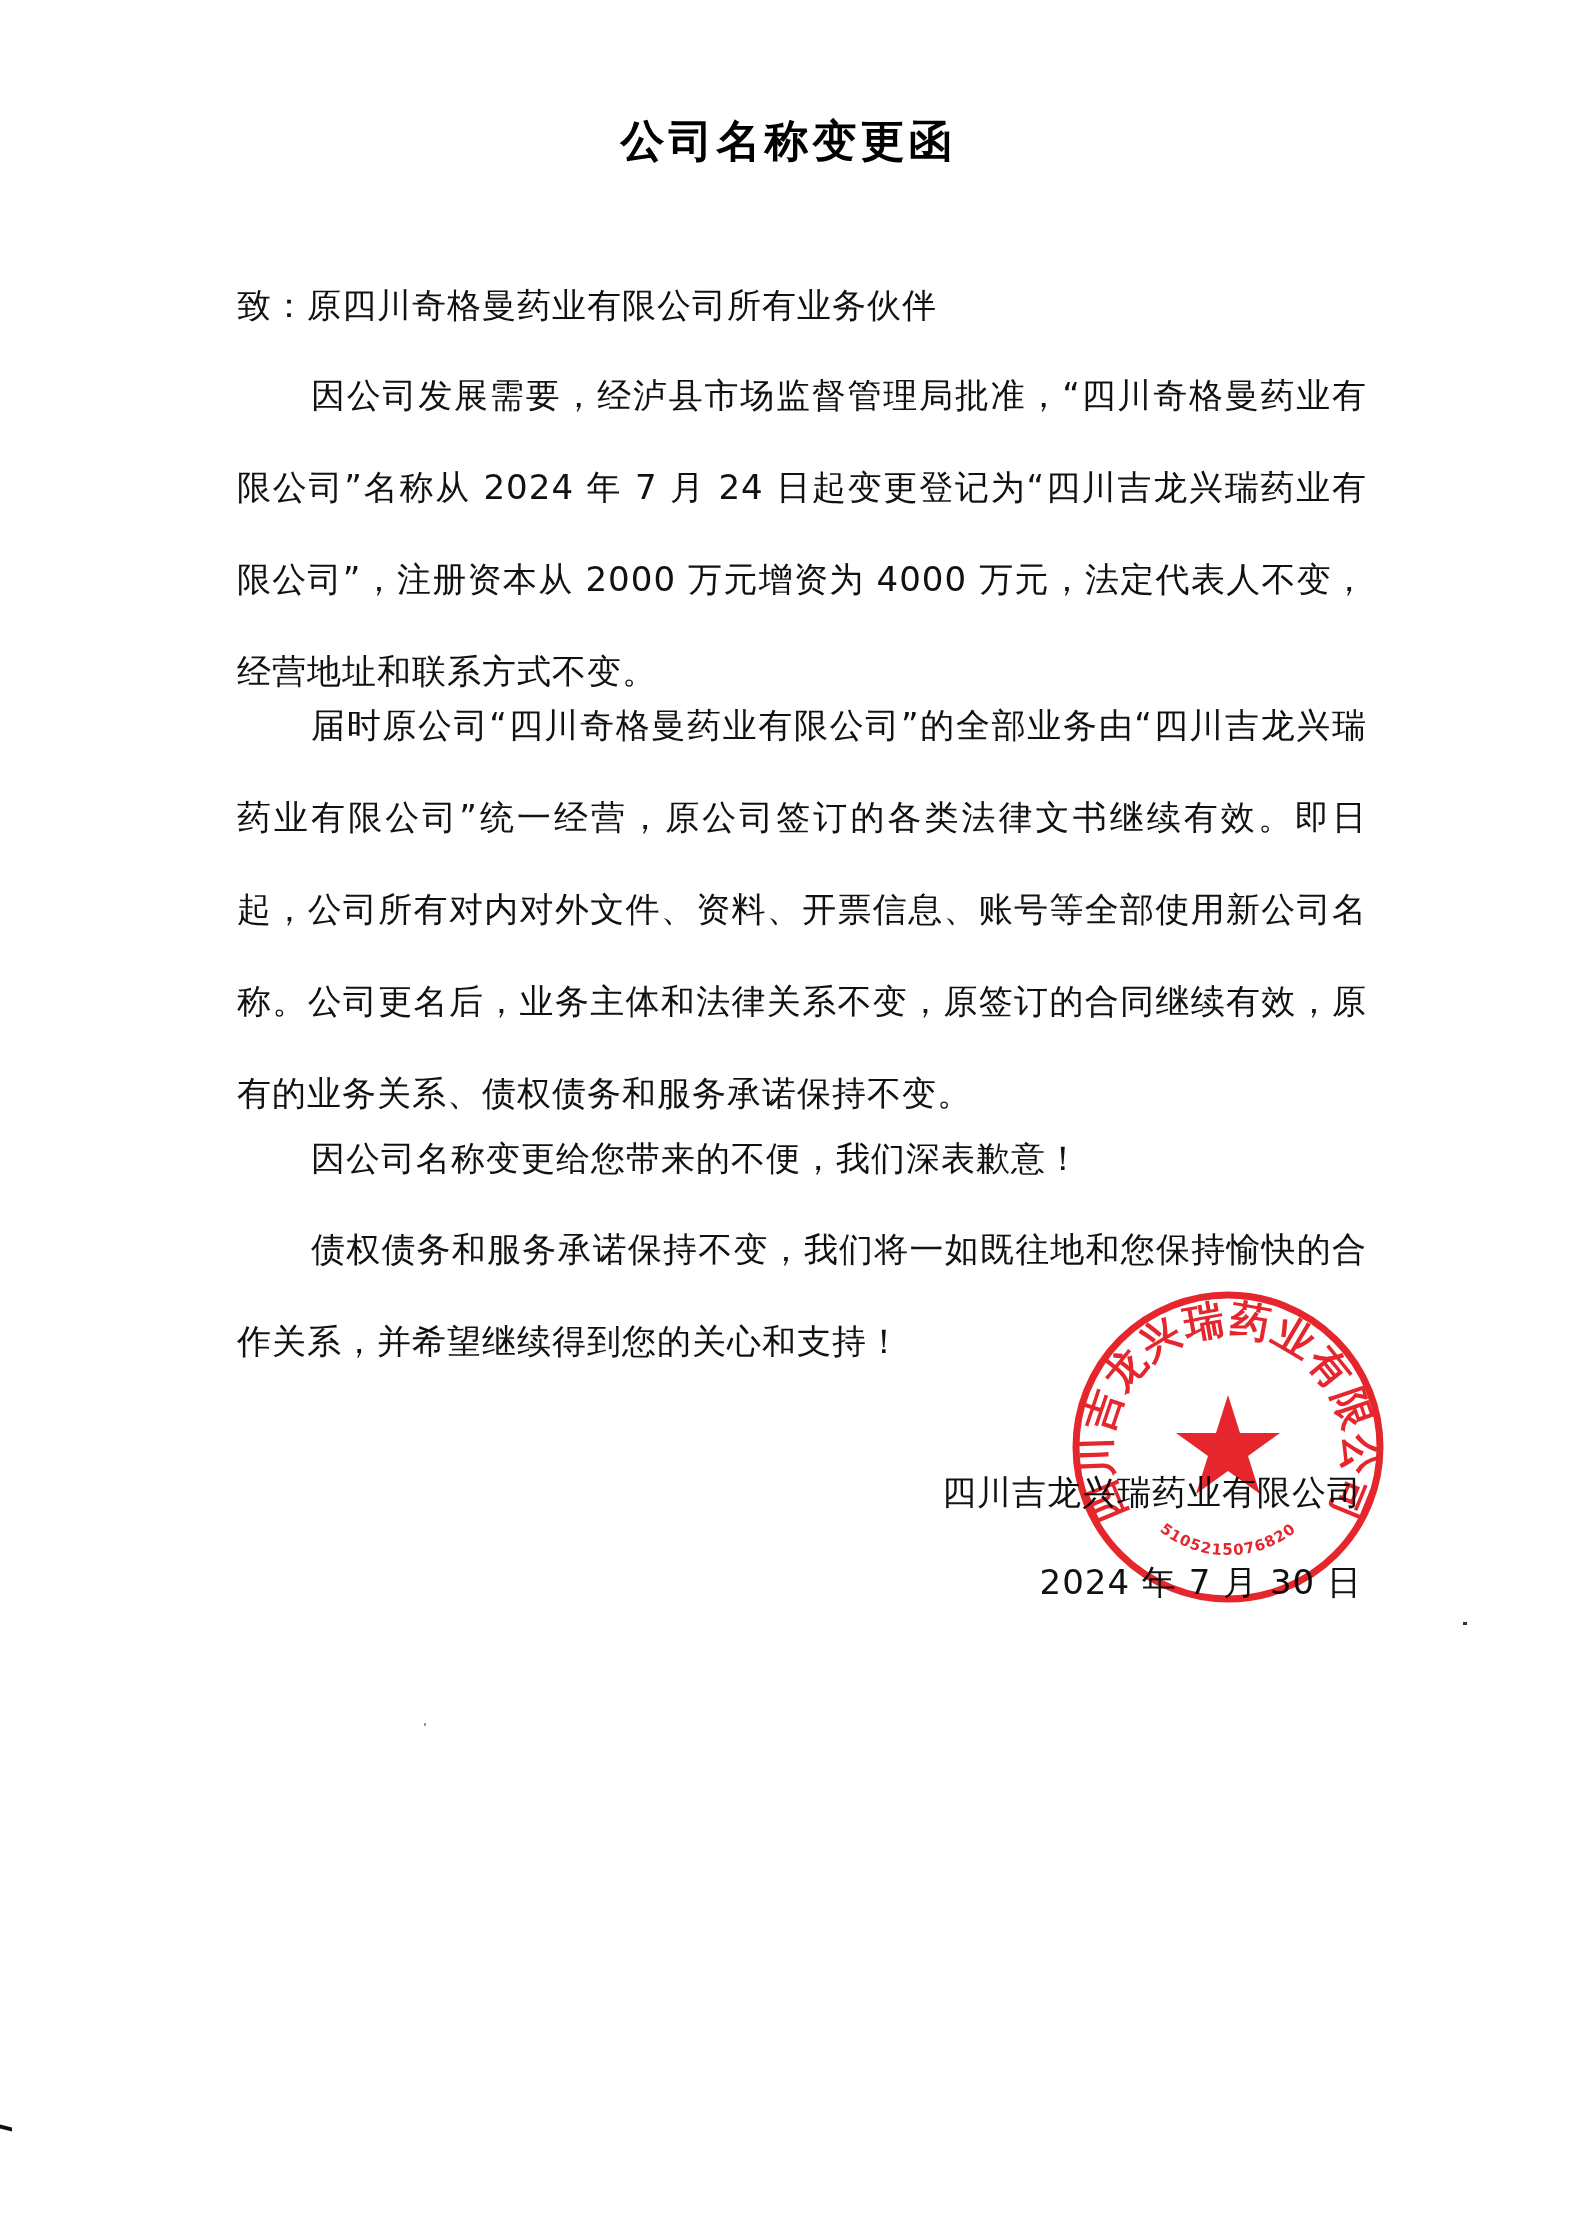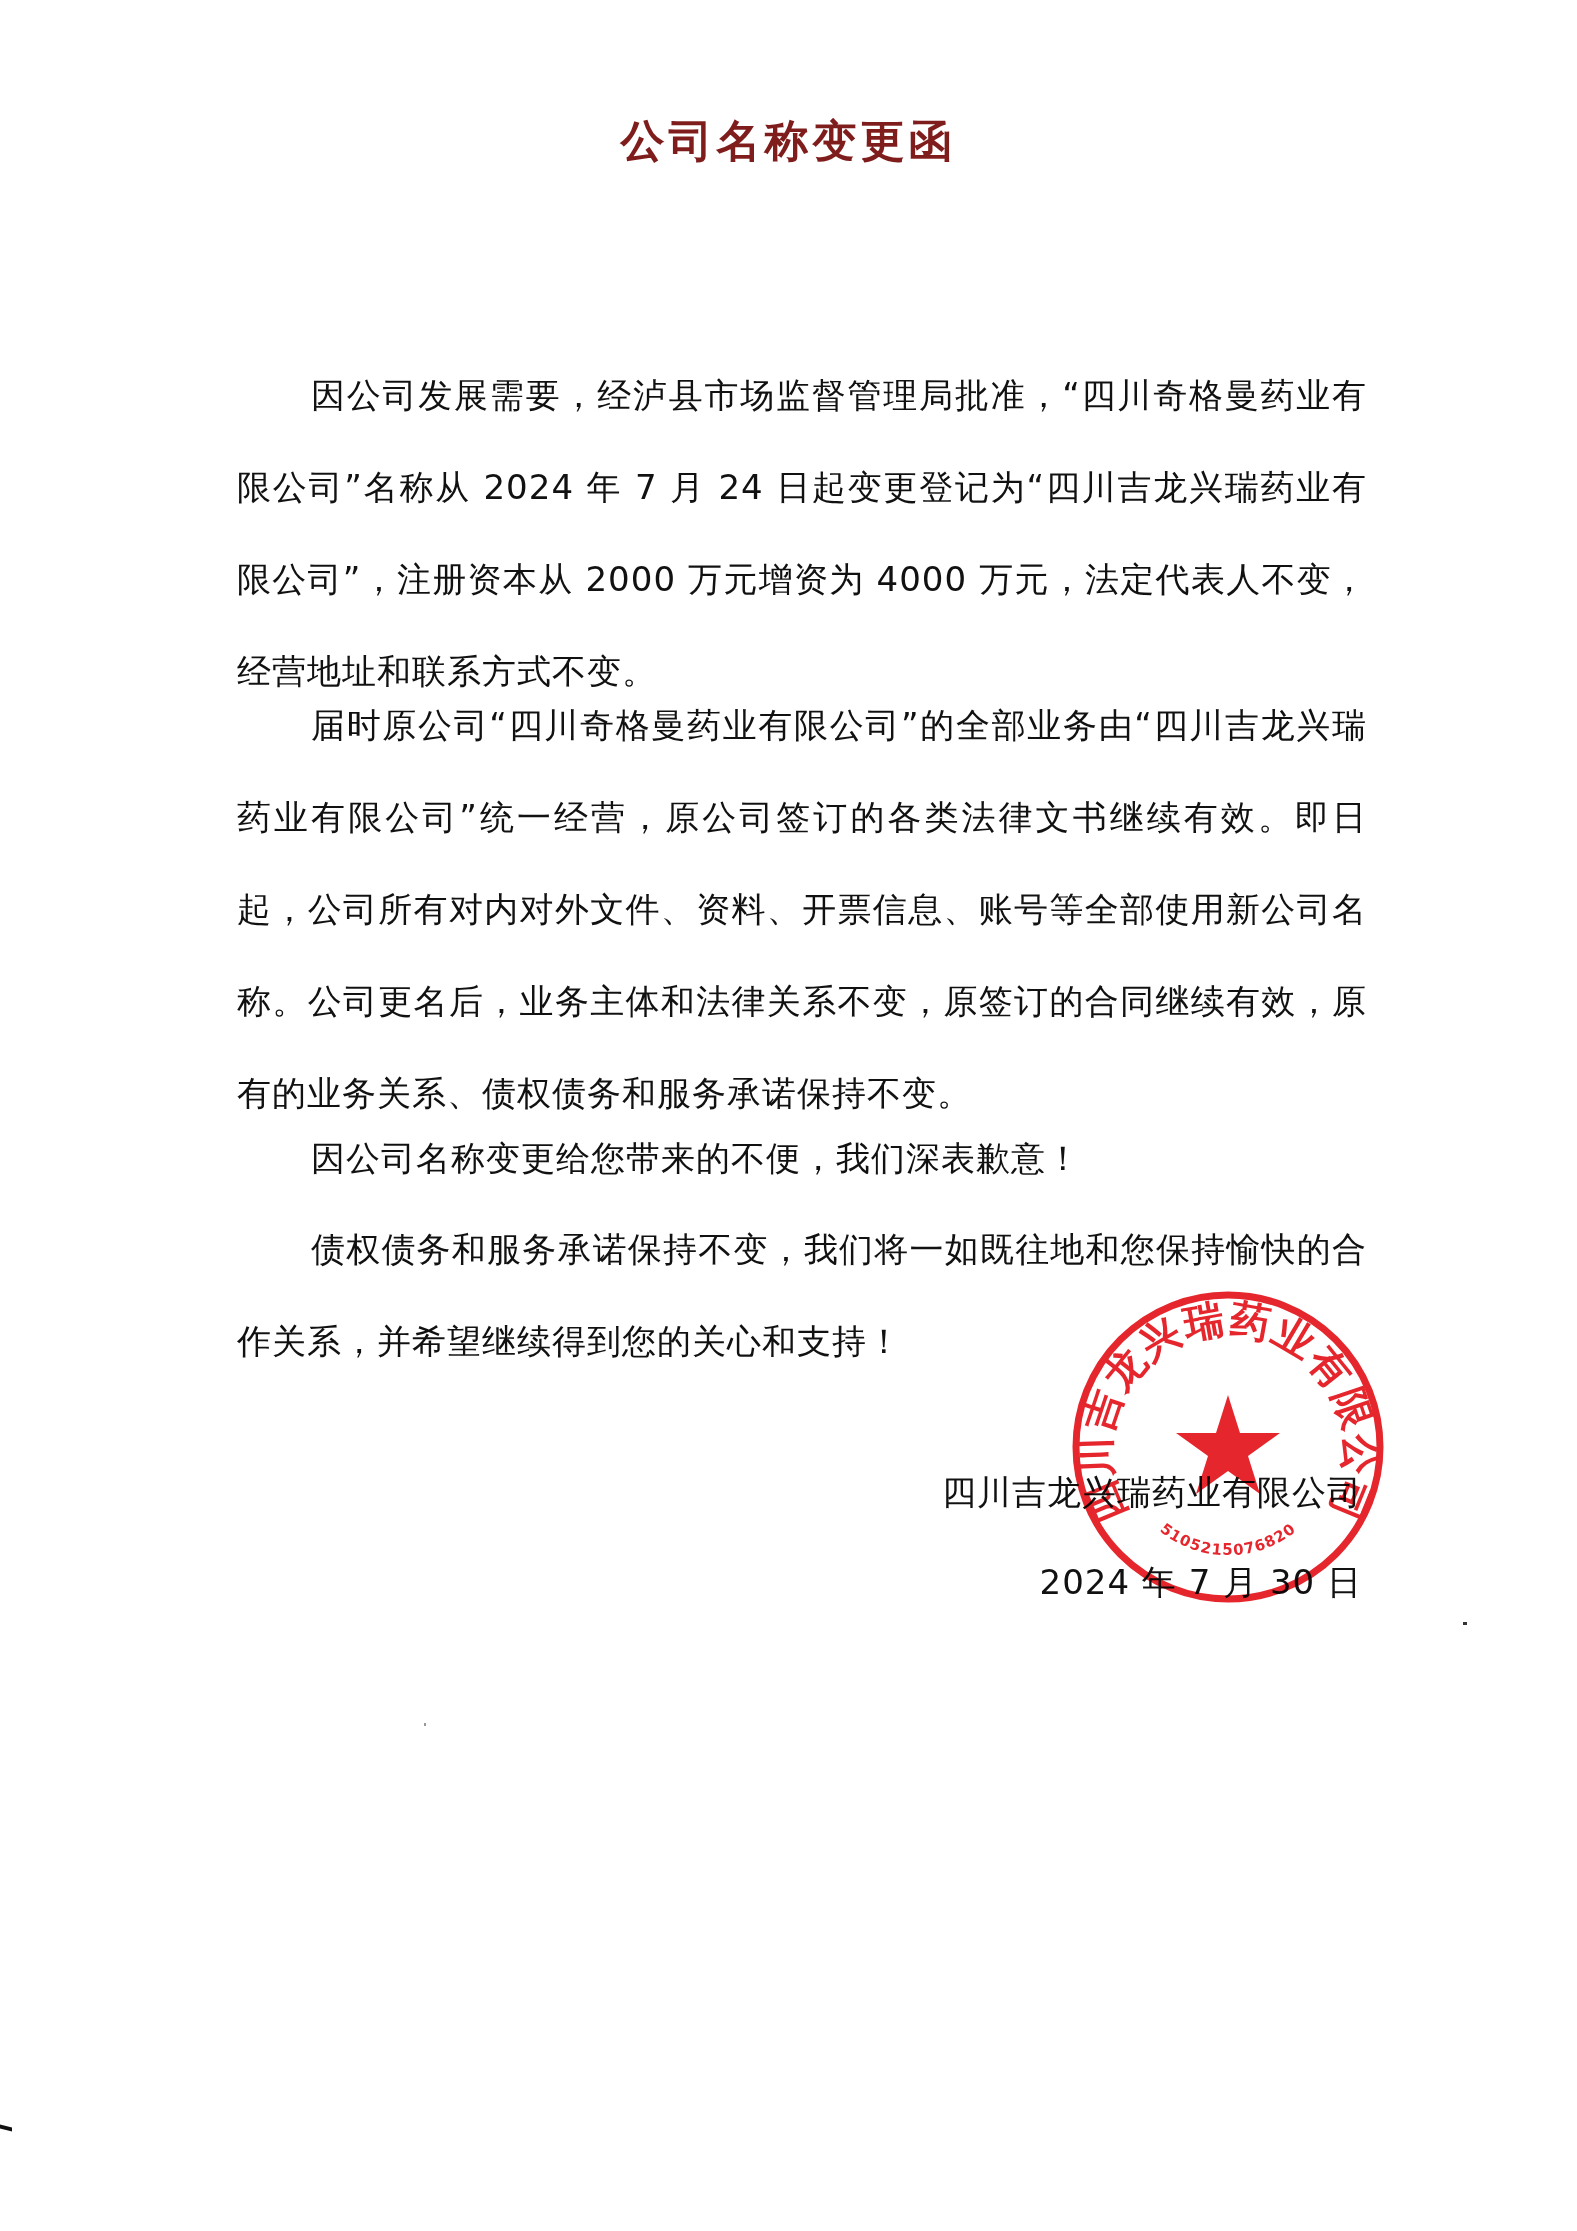--- a/index.html
+++ b/index.html
@@ -1,20 +1,20 @@
 <!DOCTYPE html>
 <html><head>
 <meta charset="utf-8">
 <style>
   html, body { margin: 0; padding: 0; background: #ffffff; }
   body { width: 1577px; height: 2231px; position: relative; overflow: hidden;
          font-family: "DejaVu Sans", "Liberation Sans", sans-serif; color: #111; }
   .page { position: absolute; inset: 0; background: #fff; }
   .title { position: absolute; top: 112px; left: 0; width: 1577px; text-align: center;
-           font-size: 44px; letter-spacing: 4px; font-weight: bold; color: #7f1d1d; }
+           font-size: 44px; letter-spacing: 4px; font-weight: bold; color: #000000; }
   .salutation { position: absolute; top: 283px; left: 237px; font-size: 34px; letter-spacing: 1px; }
   .para { position: absolute; left: 237px; width: 1130px; font-size: 34px; line-height: 92px;
           text-indent: 74px; text-align: justify; letter-spacing: 1px; }
   .p1 { top: 349px; }
   .p2 { top: 679px; }
   .p3 { top: 1112px; }
   .p4 { top: 1203px; }
   .sign { position: absolute; right: 215px; top: 1470px; font-size: 34px; letter-spacing: 1px; z-index: 1; }
   .date { position: absolute; right: 215px; top: 1560px; font-size: 34px; letter-spacing: 1px; z-index: 1; }
   .seal { position: absolute; left: 1068px; top: 1287px; width: 320px; height: 320px; z-index: 2;
@@ -22,20 +22,21 @@
   .mark-dot { position: absolute; left: 1463px; top: 1622px; width: 4px; height: 3px; background: #333; }
   .mark-corner { position: absolute; left: 0; top: 2126px; width: 12px; height: 4px; background: #111;
                  transform: skewY(14deg); }
   .mark-tick { position: absolute; left: 424px; top: 1723px; width: 2px; height: 3px; background: #999; }
 </style>
 </head>
 <body>
 
 <div class="page">
   <div class="title">公司名称变更函</div>
+  <div class="salutation">致：原四川奇格曼药业有限公司所有业务伙伴</div>
 
   <div class="para p1">因公司发展需要，经泸县市场监督管理局批准，“四川奇格曼药业有限公司”名称从 2024 年 7 月 24 日起变更登记为“四川吉龙兴瑞药业有限公司”，注册资本从 2000 万元增资为 4000 万元，法定代表人不变，经营地址和联系方式不变。</div>
   <div class="para p2">届时原公司“四川奇格曼药业有限公司”的全部业务由“四川吉龙兴瑞药业有限公司”统一经营，原公司签订的各类法律文书继续有效。即日起，公司所有对内对外文件、资料、开票信息、账号等全部使用新公司名称。公司更名后，业务主体和法律关系不变，原签订的合同继续有效，原有的业务关系、债权债务和服务承诺保持不变。</div>
   <div class="para p3">因公司名称变更给您带来的不便，我们深表歉意！</div>
   <div class="para p4">债权债务和服务承诺保持不变，我们将一如既往地和您保持愉快的合作关系，并希望继续得到您的关心和支持！</div>
 
   <div class="sign">四川吉龙兴瑞药业有限公司</div>
   <div class="date">2024 年 7 月 30 日</div>
 
   <svg class="seal" viewBox="0 0 320 320" xmlns="http://www.w3.org/2000/svg">

